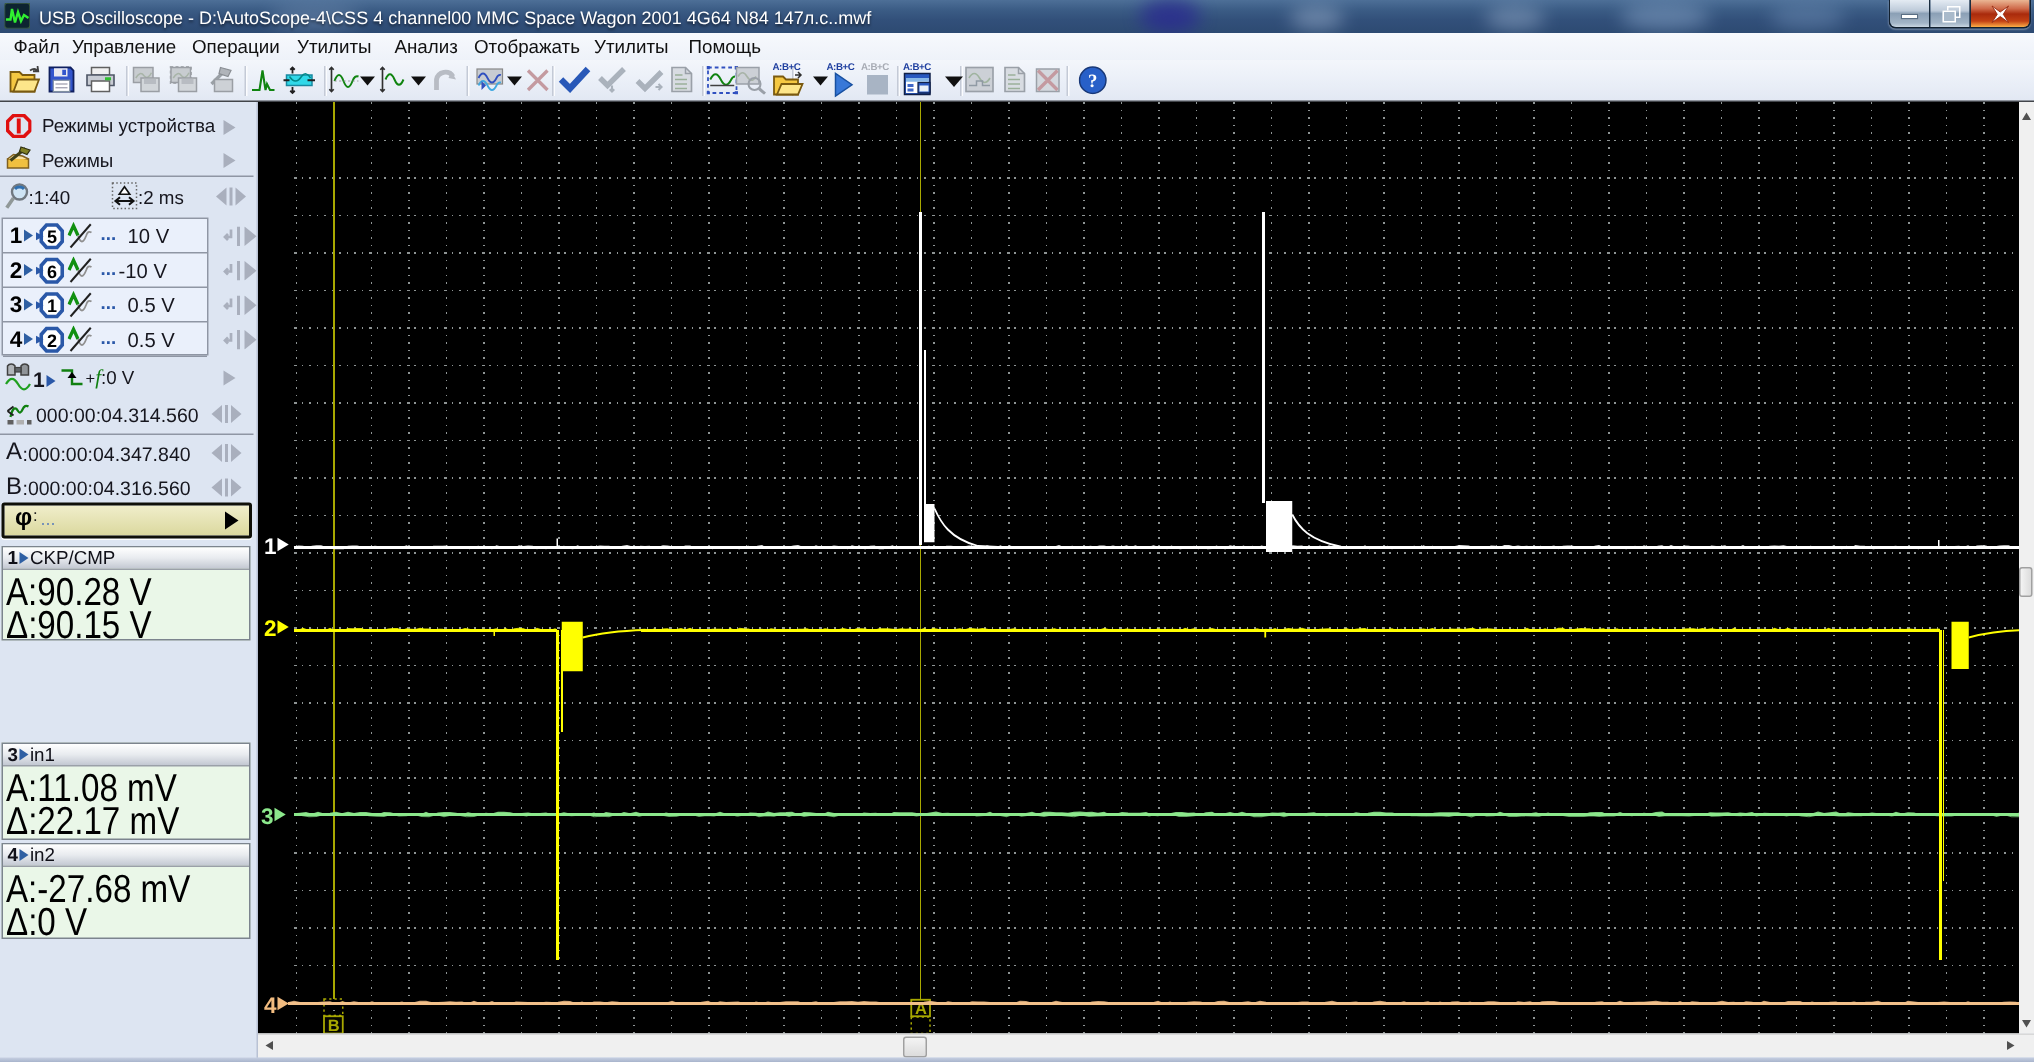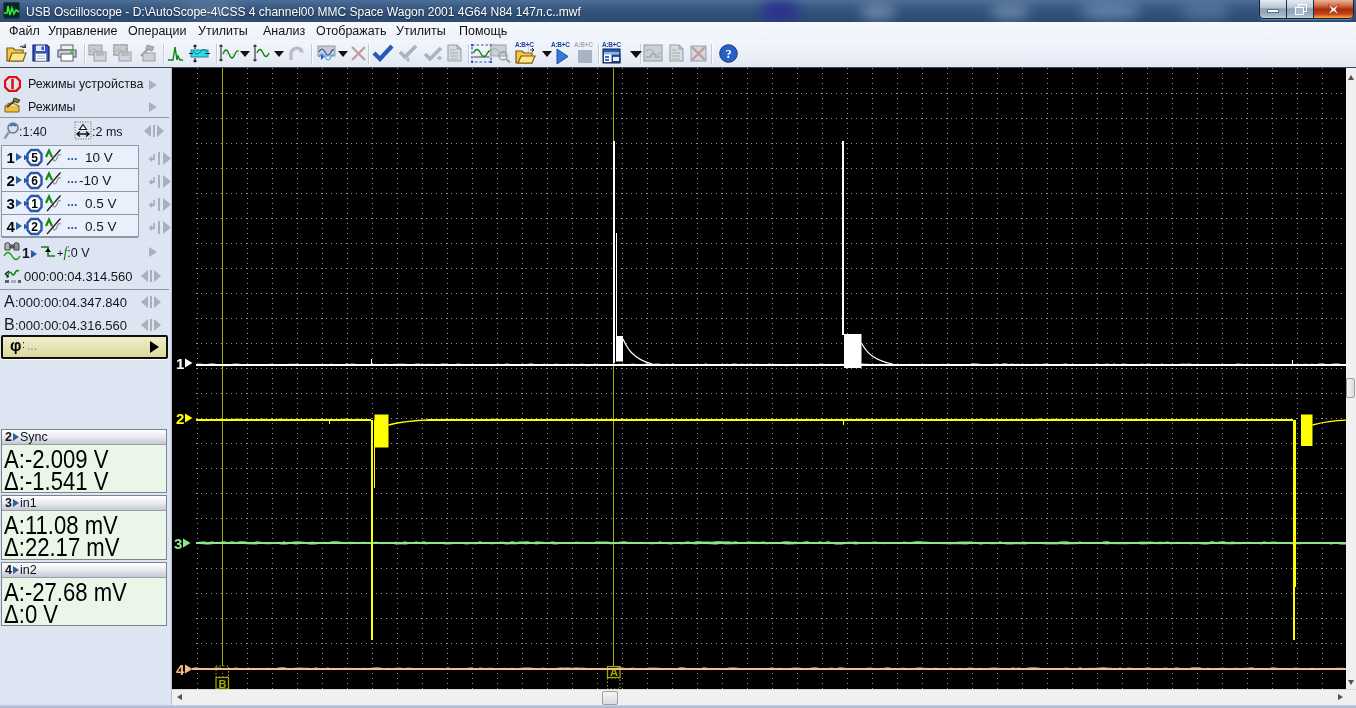--- a/index.html
+++ b/index.html
@@ -441,24 +441,24 @@
       <div class="rt"></div>
     </div>
 
   <div id="phirow">
     <span style="position:absolute;left:7px;top:0px;font-size:16px;font-weight:bold;color:#000">φ</span>
       <span style="position:absolute;left:19px;top:1px;font-size:11px;color:#222">:</span>
     <span style="position:absolute;left:24px;top:2px;font-size:12px;color:#6888b8">...</span>
     <div style="position:absolute;left:147px;top:4px;width:0;height:0;border-left:9px solid #000;border-top:6px solid transparent;border-bottom:6px solid transparent"></div>
   </div>
 
-  <div class="mpanel" style="top:361px;height:64px">
-    <div class="mhead"><b>2</b><span class="ba"></span>Sync</div>
-    <div class="mline" style="top:14px">A:-2.009 V</div>
-    <div class="mline" style="top:36px">Δ:-1.541 V</div>
+  <div class="mpanel" style="top:296px;height:63px">
+    <div class="mhead"><b>1</b><span class="ba"></span>CKP/CMP</div>
+    <div class="mline" style="top:14px">A:90.28 V</div>
+    <div class="mline" style="top:36px">Δ:90.15 V</div>
   </div>
   <div class="mpanel" style="top:427px;height:65px">
     <div class="mhead"><b>3</b><span class="ba"></span>in1</div>
     <div class="mline" style="top:14px">A:11.08 mV</div>
     <div class="mline" style="top:36px">Δ:22.17 mV</div>
   </div>
   <div class="mpanel" style="top:494px;height:64px">
     <div class="mhead"><b>4</b><span class="ba"></span>in2</div>
     <div class="mline" style="top:14px">A:-27.68 mV</div>
     <div class="mline" style="top:36px">Δ:0 V</div>

